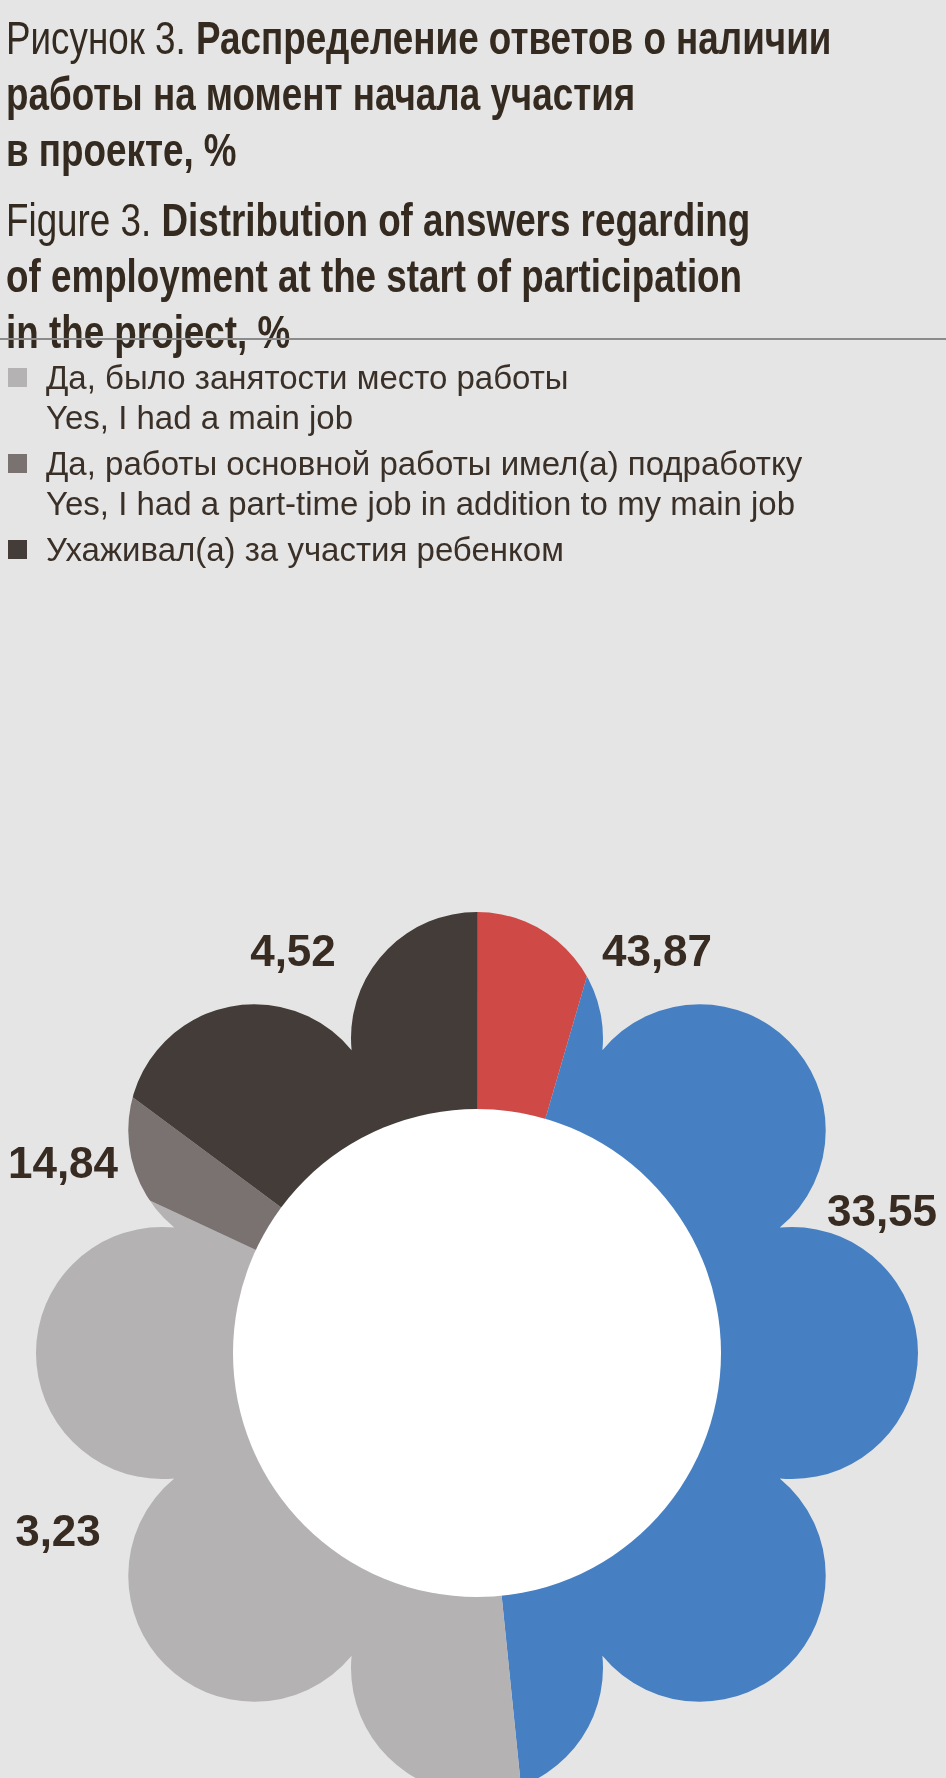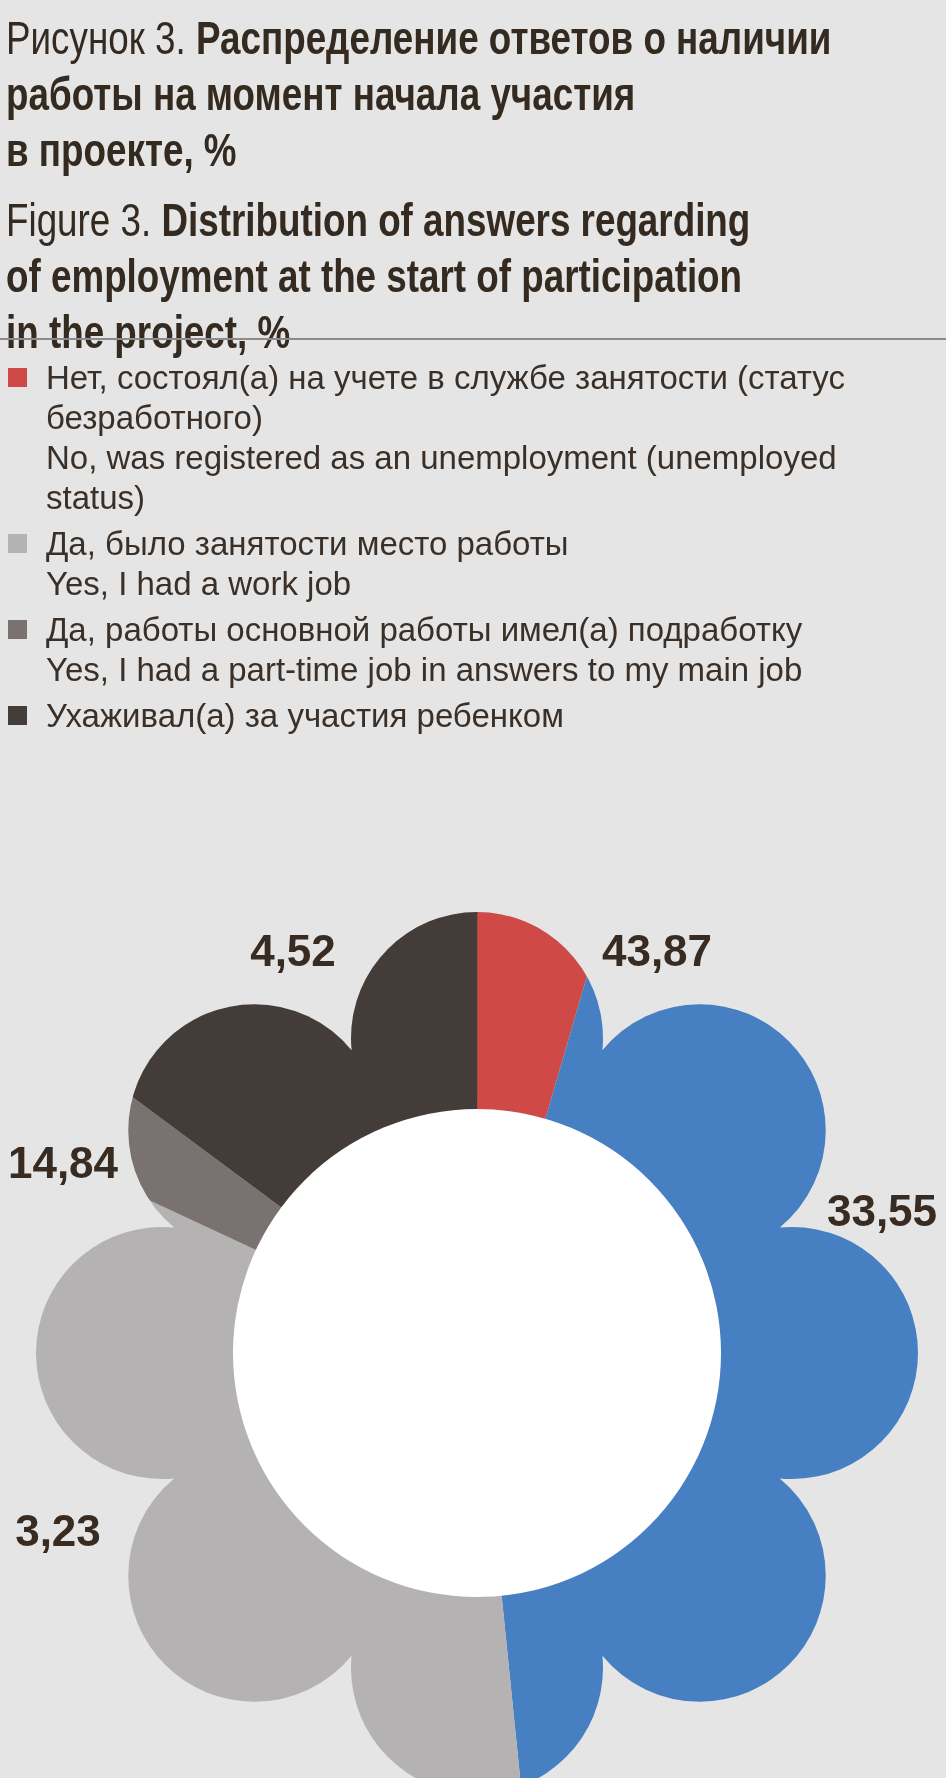--- a/index.html
+++ b/index.html
@@ -39,38 +39,31 @@
       <div class="title-line"><span class="title-prefix">Figure 3. </span><span>Distribution of answers regarding</span></div>
       <div class="title-line">of employment at the start of participation</div>
       <div class="title-line">in the project, %</div>
     </div>
   </div>
 
   <div class="divider"></div>
 
   <div class="legend">
     <div class="legend-item">
-      <span class="swatch" style="background-color: rgb(207, 74, 70);"></span>
-      <div class="legend-text">
-        <div>Нет, состоял(а) на учете в службе занятости (статус безработного)</div>
-        <div>No, was registered as an unemployment (unemployed status)</div>
-      </div>
-    </div>
-    <div class="legend-item">
       <span class="swatch" style="background-color: rgb(180, 178, 178);"></span>
       <div class="legend-text">
         <div>Да, было занятости место работы</div>
-        <div>Yes, I had a work job</div>
+        <div>Yes, I had a main job</div>
       </div>
     </div>
     <div class="legend-item">
       <span class="swatch" style="background-color: rgb(121, 114, 112);"></span>
       <div class="legend-text">
         <div>Да, работы основной работы имел(а) подработку</div>
-        <div>Yes, I had a part-time job in answers to my main job</div>
+        <div>Yes, I had a part-time job in addition to my main job</div>
       </div>
     </div>
     <div class="legend-item">
       <span class="swatch" style="background-color: rgb(68, 60, 56);"></span>
       <div class="legend-text">
         <div>Ухаживал(а) за участия ребенком</div>
       </div>
     </div>
   </div>
 

